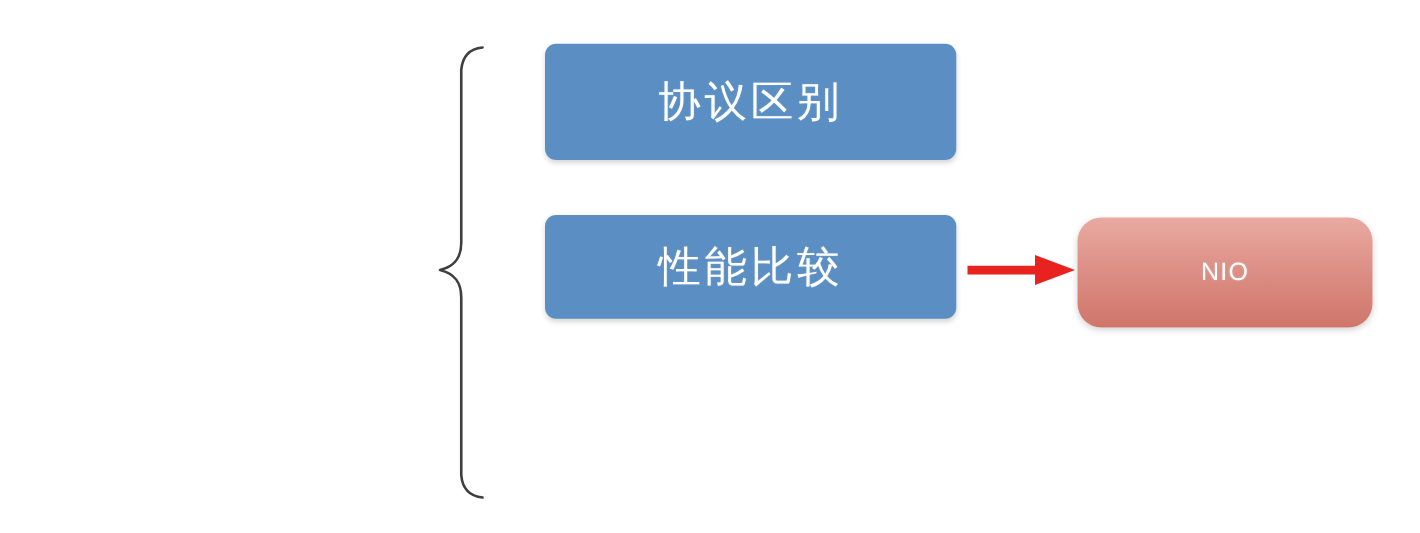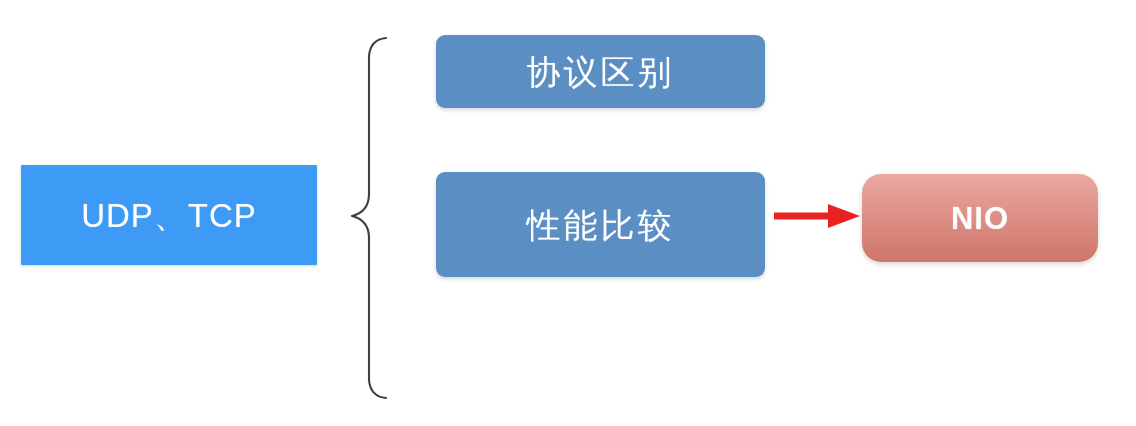--- a/index.html
+++ b/index.html
@@ -61,22 +61,22 @@
     position: absolute;
     left: 436px;
     width: 329px;
     background: #5b8fc4;
     border-radius: 9px;
     display: flex;
     align-items: center;
     justify-content: center;
     box-shadow: 0 2px 4px rgba(0, 0, 0, 0.16);
   }
-  .node-branch.n0 { top: 35px;  height: 73px; }
-  .node-branch.n1 { top: 172px; height: 105px; }
+  .node-branch.n0 { top: 35px;  height: 93px; }
+  .node-branch.n1 { top: 172px; height: 83px; }
   .node-branch.n2 { top: 310px; height: 87px; }
 
   .node-branch .label {
     color: #ffffff;
     font-size: 34px;
     letter-spacing: 3px;
     line-height: 1;
     white-space: nowrap;
     text-shadow: 0 0 1px rgba(255, 255, 255, 0.3);
   }
@@ -105,36 +105,32 @@
     height: 88px;
     border-radius: 19px;
     background: linear-gradient(180deg, #e9aaa1 0%, #dd9086 46%, #cf766a 100%);
     display: flex;
     align-items: center;
     justify-content: center;
     box-shadow: 0 2px 5px rgba(0, 0, 0, 0.17);
   }
   .node-target .label {
     color: #ffffff;
-    font-size: 31px;
+    font-size: 20px;
     letter-spacing: 1px;
     line-height: 1;
     white-space: nowrap;
     text-shadow: 0 0 2px rgba(255, 255, 255, 0.25);
-    font-weight: bold;
   }
 </style>
 </head>
 <body>
 
 <div id="canvas">
 
-  <div class="node-source">
-    <span class="label">UDP、TCP</span>
-  </div>
 
   <div class="brace-wrap">
     <svg viewBox="0 0 52 368" preserveAspectRatio="none">
       <path d="M 48 4
                C 38 5, 32 10, 31 22
                L 31 160
                C 31 172, 26 179, 14 182
                C 26 185, 31 192, 31 204
                L 31 346
                C 32 358, 38 363, 48 364" fill="none" stroke="#3f3f3f" stroke-width="2.1" stroke-linecap="round" stroke-linejoin="round"></path>

